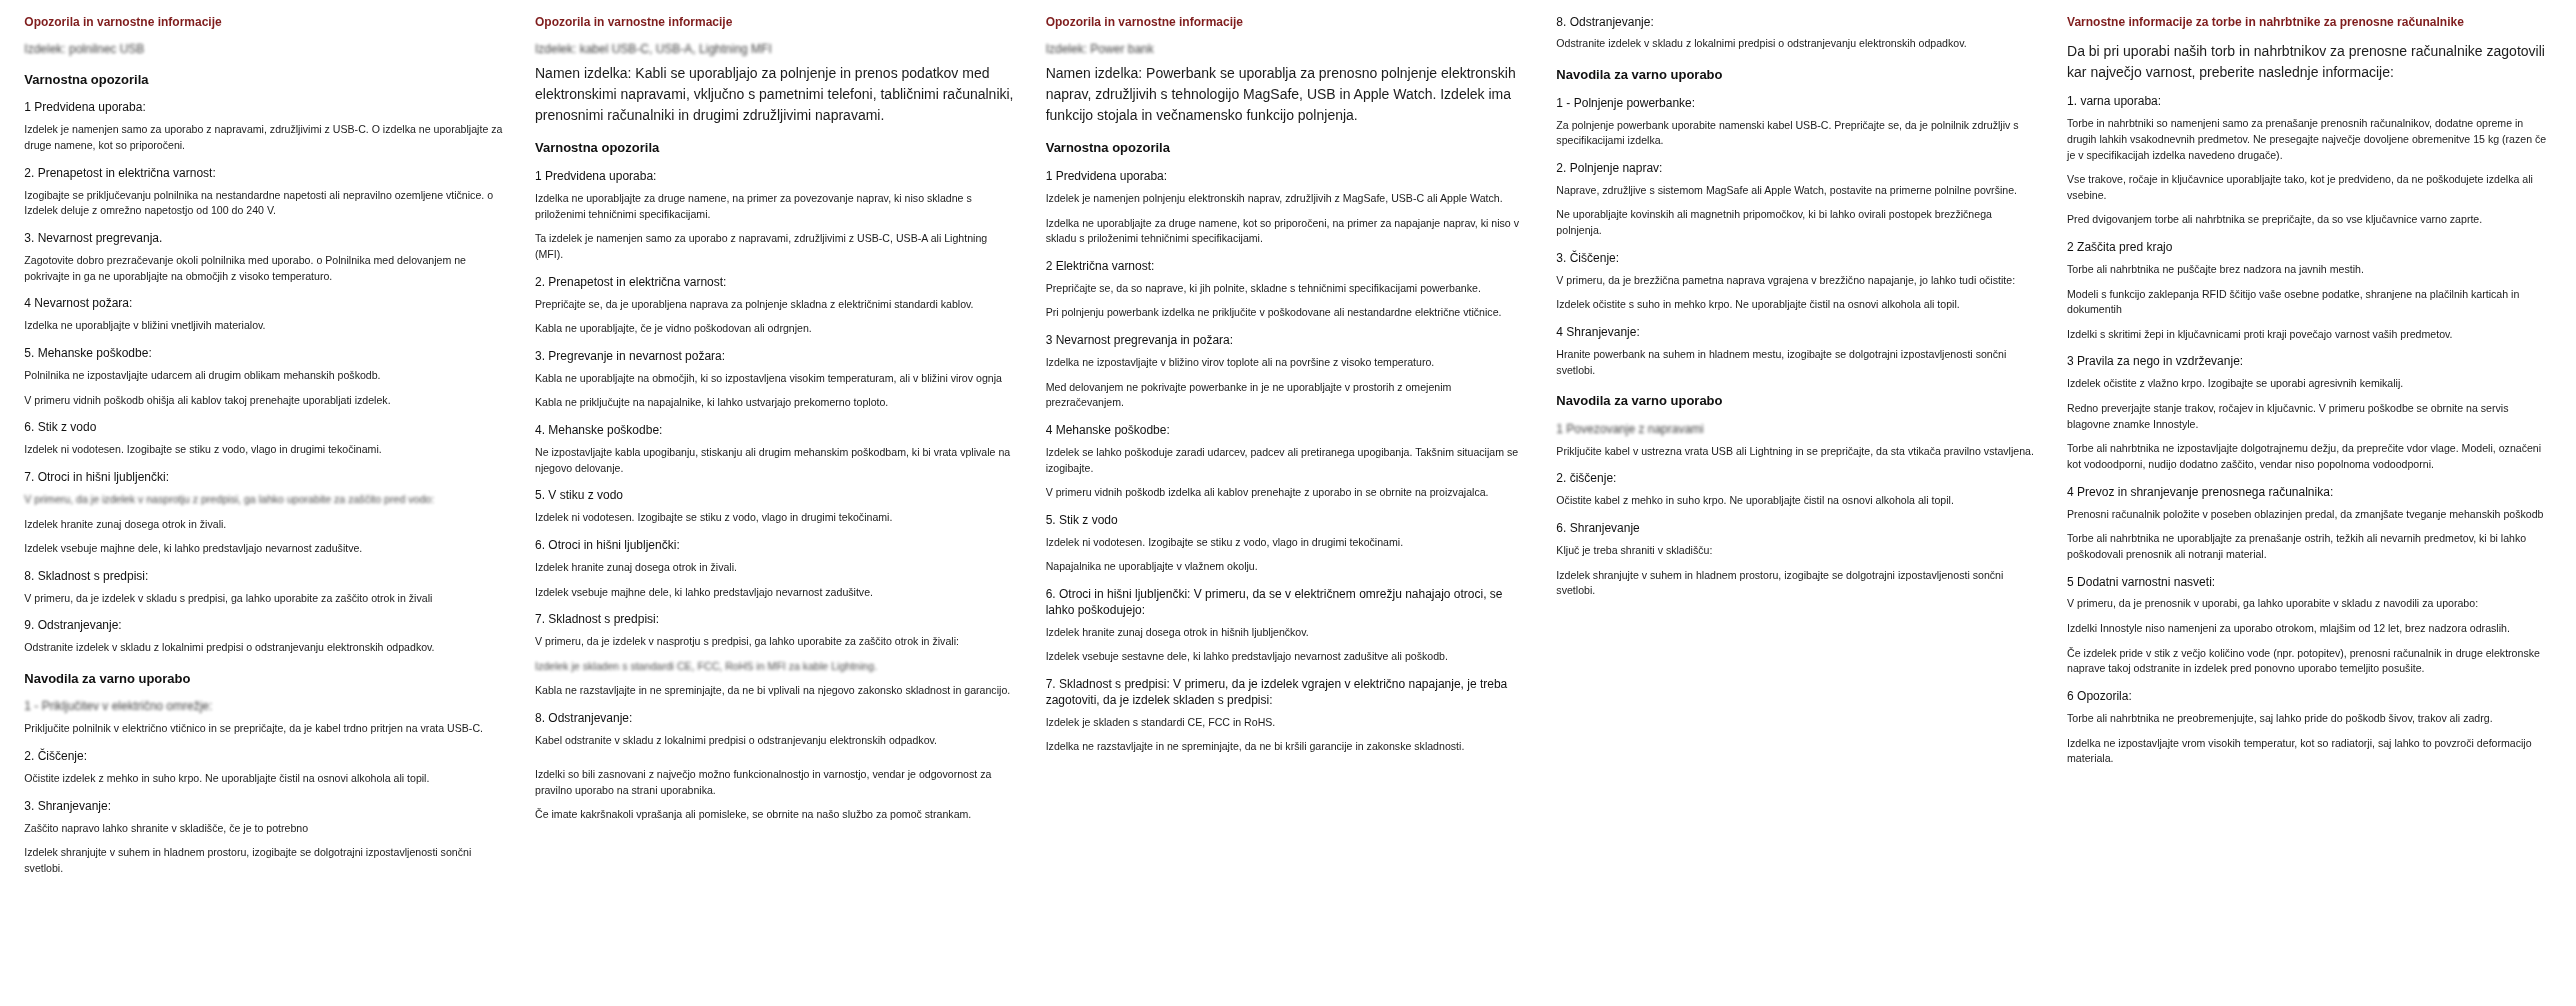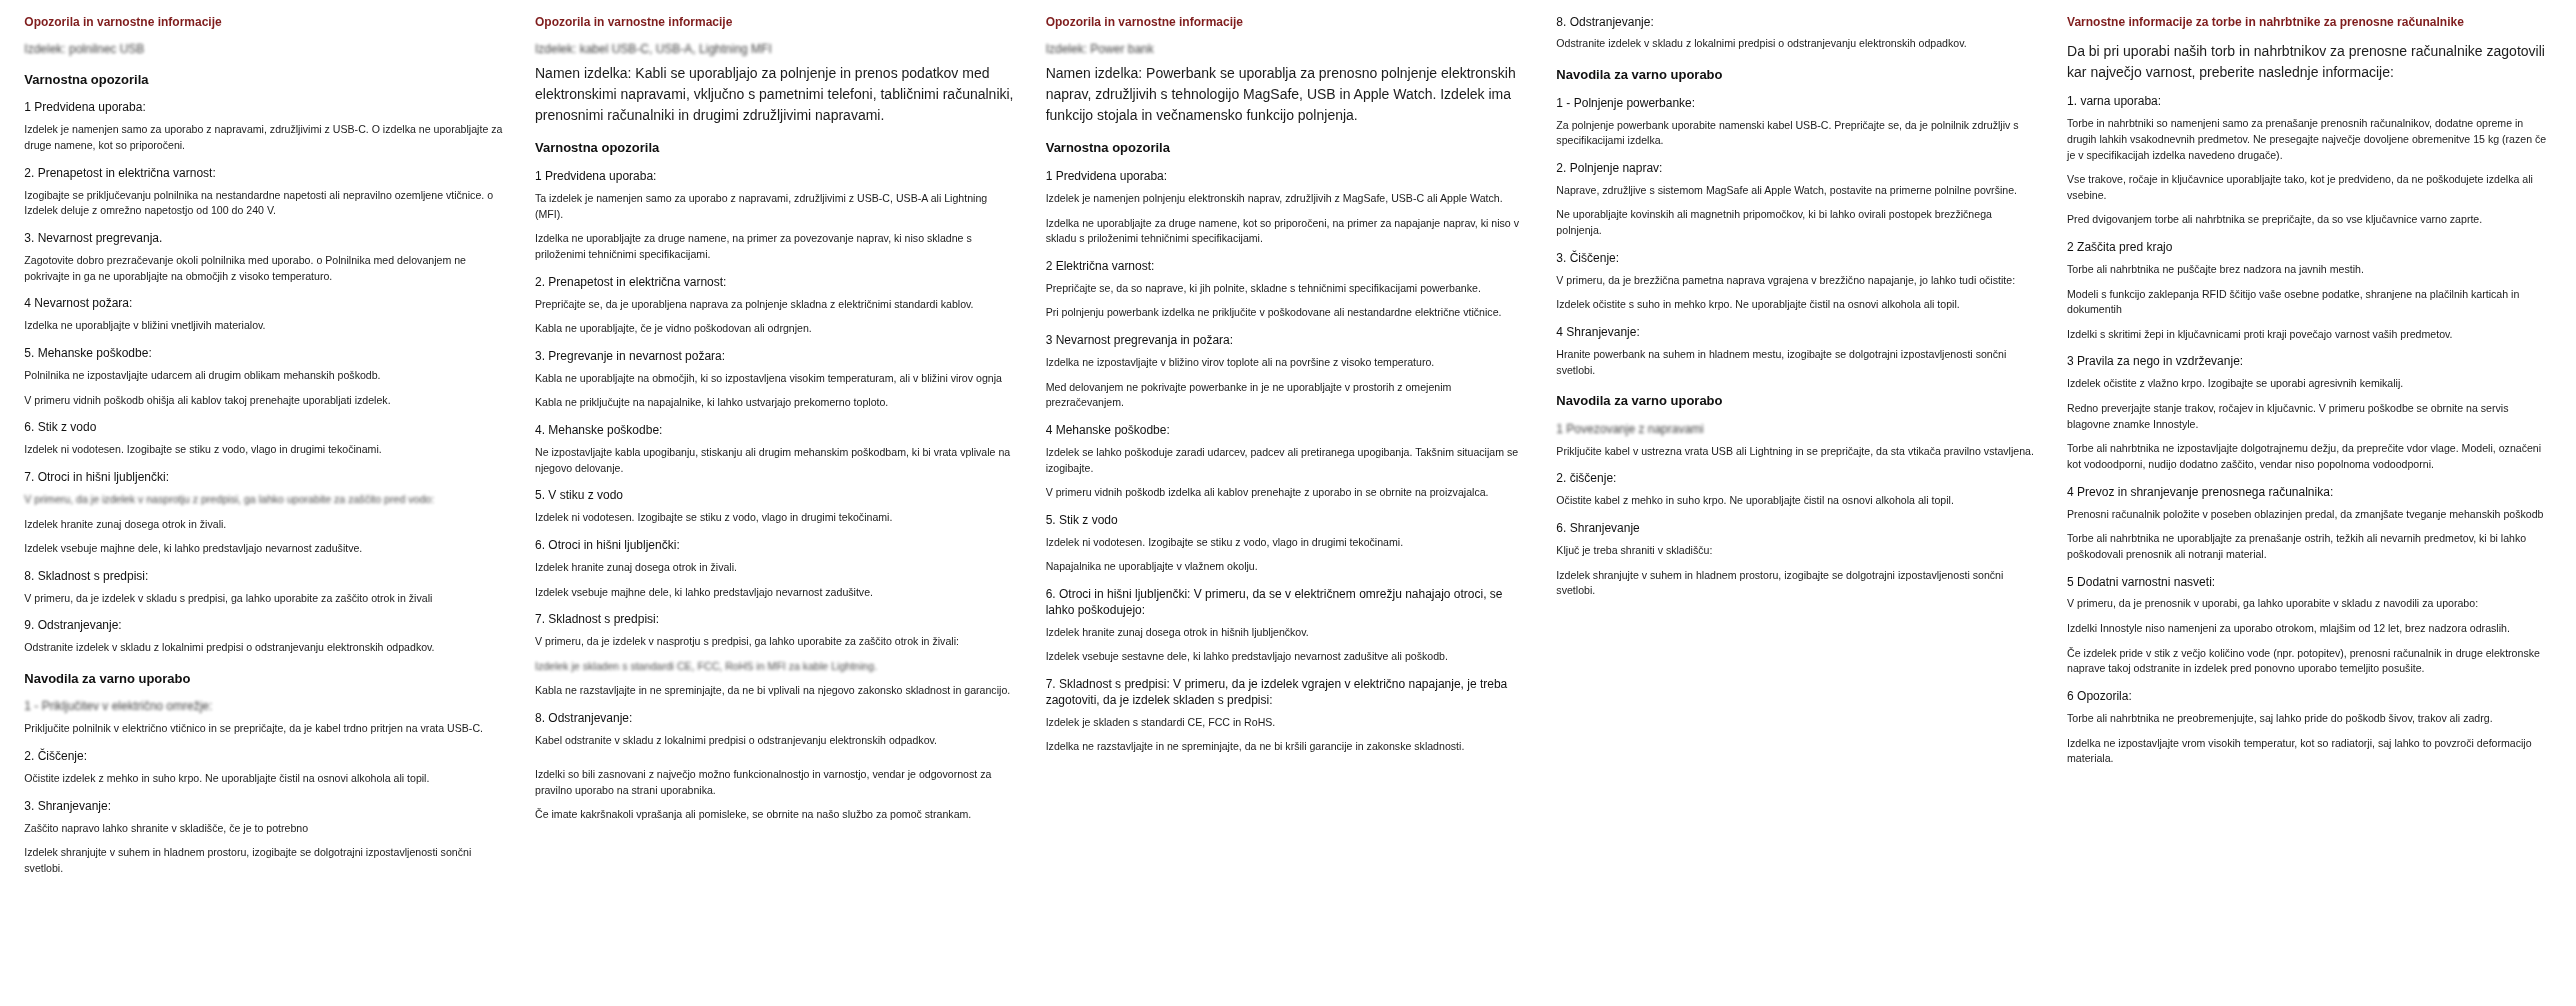--- a/index.html
+++ b/index.html
@@ -133,22 +133,22 @@
   </div>
 
   <div class="column col-2">
     <h2 class="doc-title">Opozorila in varnostne informacije</h2>
     <h4 class="sub-title blurred"><span class="blur-run">Izdelek: kabel USB-C, USB-A, Lightning MFI</span></h4>
     <p class="lead-text">Namen izdelka: Kabli se uporabljajo za polnjenje in prenos podatkov med elektronskimi napravami, vključno s pametnimi telefoni, tabličnimi računalniki, prenosnimi računalniki in drugimi združljivimi napravami.</p>
 
     <h3 class="section-title">Varnostna opozorila</h3>
 
     <h4 class="sub-title">1 Predvidena uporaba:</h4>
+    <p class="body-text">Izdelka ne uporabljajte za druge namene, na primer za povezovanje naprav, ki niso skladne s priloženimi tehničnimi specifikacijami.</p>
     <p class="body-text">Ta izdelek je namenjen samo za uporabo z napravami, združljivimi z USB-C, USB-A ali Lightning (MFI).</p>
-    <p class="body-text">Izdelka ne uporabljajte za druge namene, na primer za povezovanje naprav, ki niso skladne s priloženimi tehničnimi specifikacijami.</p>
 
     <h4 class="sub-title">2. Prenapetost in električna varnost:</h4>
     <p class="body-text">Prepričajte se, da je uporabljena naprava za polnjenje skladna z električnimi standardi kablov.</p>
     <p class="body-text">Kabla ne uporabljajte, če je vidno poškodovan ali odrgnjen.</p>
 
     <h4 class="sub-title">3. Pregrevanje in nevarnost požara:</h4>
     <p class="body-text">Kabla ne uporabljajte na območjih, ki so izpostavljena visokim temperaturam, ali v bližini virov ognja</p>
     <p class="body-text">Kabla ne priključujte na napajalnike, ki lahko ustvarjajo prekomerno toploto.</p>
 
     <h4 class="sub-title">4. Mehanske poškodbe:</h4>

